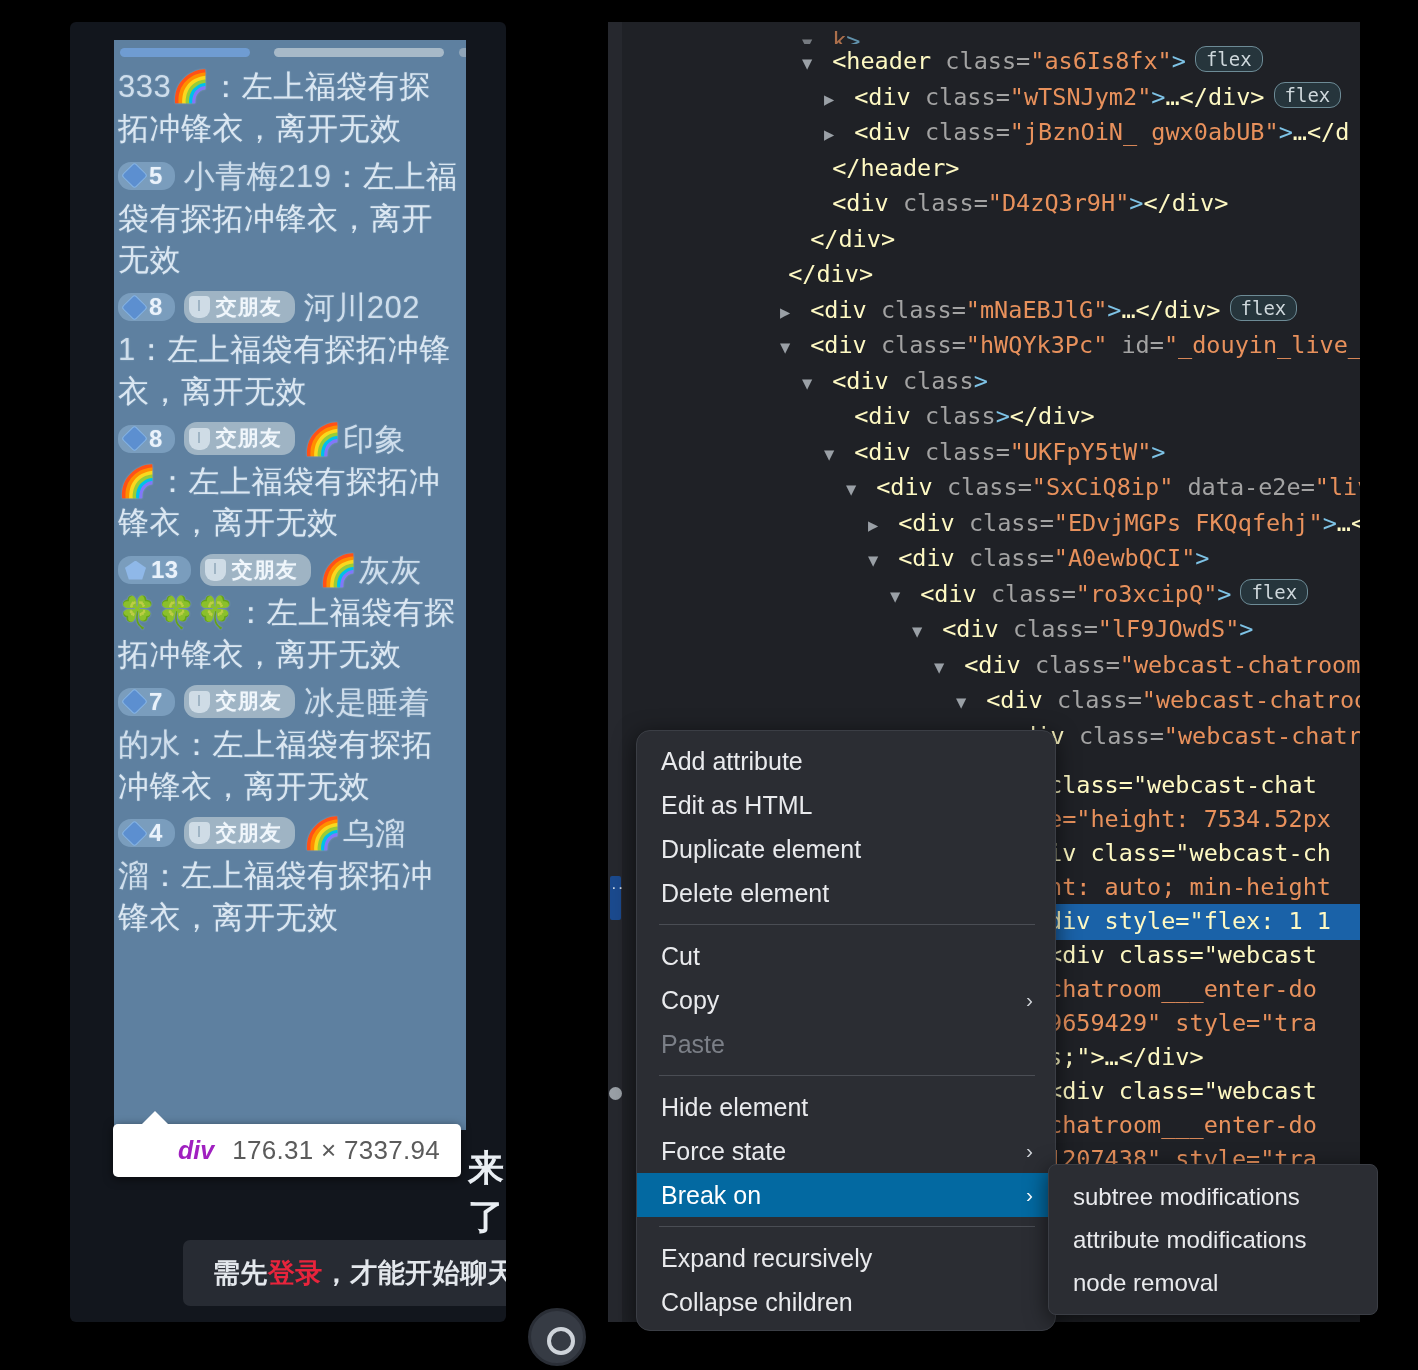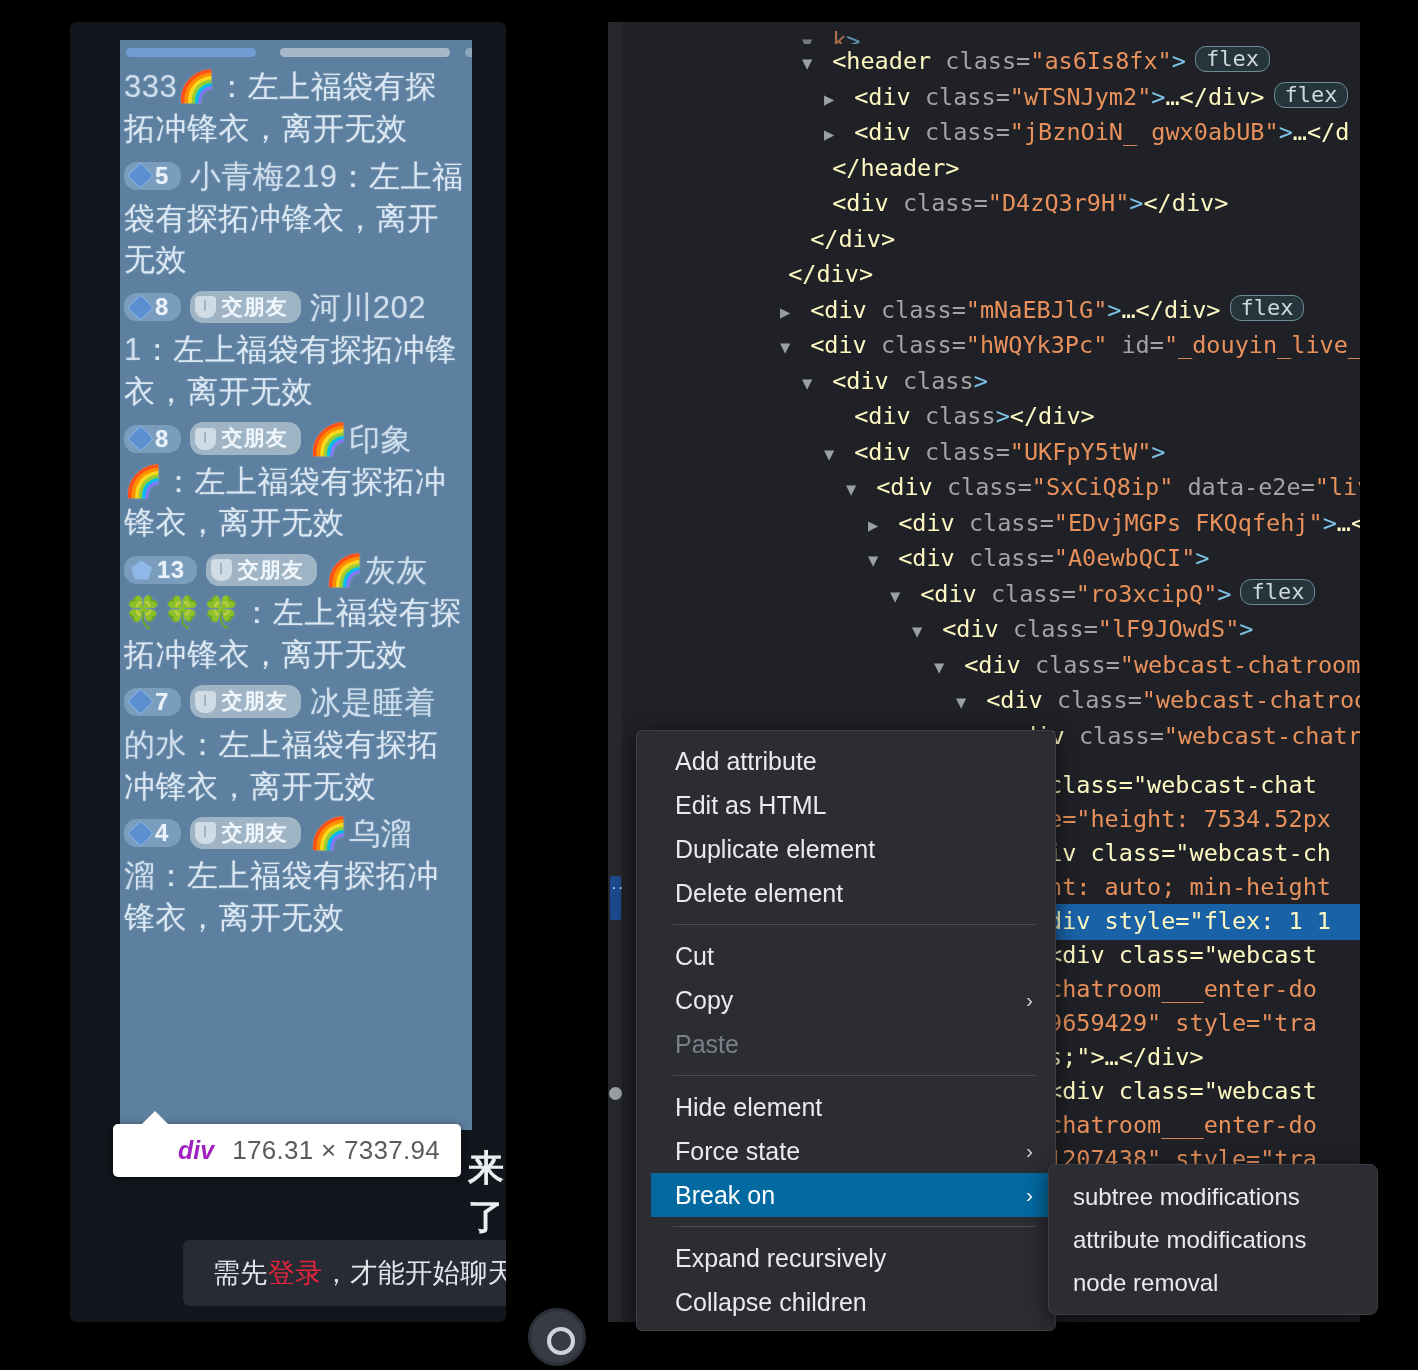--- a/index.html
+++ b/index.html
@@ -13,21 +13,21 @@
 
   
   #chat-panel {
     position: absolute; left: 70px; top: 22px;
     width: 436px; height: 1300px;
     background: #12161d;
     border-radius: 6px;
     overflow: hidden;
   }
   #chat-scroll {
-    position: absolute; left: 50px; top: 18px;
+    position: absolute; left: 44px; top: 18px;
     width: 352px; height: 1090px;
     background: #5e80a0;
     overflow: hidden;
   }
   .chat-top-clip {
     position: relative; height: 22px; width: 100%;
     overflow: hidden;
   }
   .clip-bar { position:absolute; height:9px; border-radius:5px; top:8px; }
 
@@ -102,21 +102,21 @@
     color: #e9eef3; font-size: 36px; font-weight: 700;
     filter: blur(.3px);
     z-index: 20;
   }
 
   #login-bar {
     position: absolute; left: 113px; top: 1218px;
     width: 362px; height: 66px;
     background: #272b33; border-radius: 7px;
     display: flex; align-items: center; justify-content: center;
-    color: #e3e7ec; font-size: 27px; font-weight: 400; letter-spacing: .5px;
+    color: #e3e7ec; font-size: 27px; font-weight: 700; letter-spacing: .5px;
   }
   #login-bar .login-link { color: #e8243c; }
 
   #bottom-circle {
     position: absolute; left: 528px; top: 1308px;
     width: 58px; height: 58px; border-radius: 50%;
     background: #363b44; border: 3px solid #2a2e36;
     z-index: 5;
   }
   #bottom-circle::after {
@@ -168,35 +168,35 @@
   .tw.closed::before { content: "\25B6"; }
   .tw.open::before { content: "\25BC"; }
   .tw.none::before { content: ""; }
   .tag { color: #fef9c3; }
   .attr { color: #a3a3a3; }
   .val { color: #e8915c; }
   .punct { color: #7ec3e6; }
   .flexbadge {
     display: inline-block;
     border: 1px solid #6d8b96; border-radius: 11px;
-    color: #cfd8dc; font-size: 22px;
+    color: #cfd8dc; font-size: 19px;
     padding: 0 10px; margin-left: 9px;
     line-height: 24px; vertical-align: 3px;
     background: #26353c;
   }
 
   
   #ctx-menu {
     position: absolute; left: 636px; top: 730px;
     width: 420px;
     background: #2b2d33;
     border: 1px solid #3b3e45;
-    border-radius: 6px;
+    border-radius: 14px;
     box-shadow: 0 5px 22px rgba(0,0,0,.6);
-    padding: 8px 0 6px 14px;
+    padding: 8px 0 6px 0;
     z-index: 50;
     overflow: hidden;
   }
   .ctx-item {
     height: 44px; display: flex; align-items: center;
     padding: 0 22px 0 24px;
     color: #e9eaed; font-size: 25px;
     justify-content: space-between;
   }
   .ctx-item.disabled { color: #7b7f87; }

